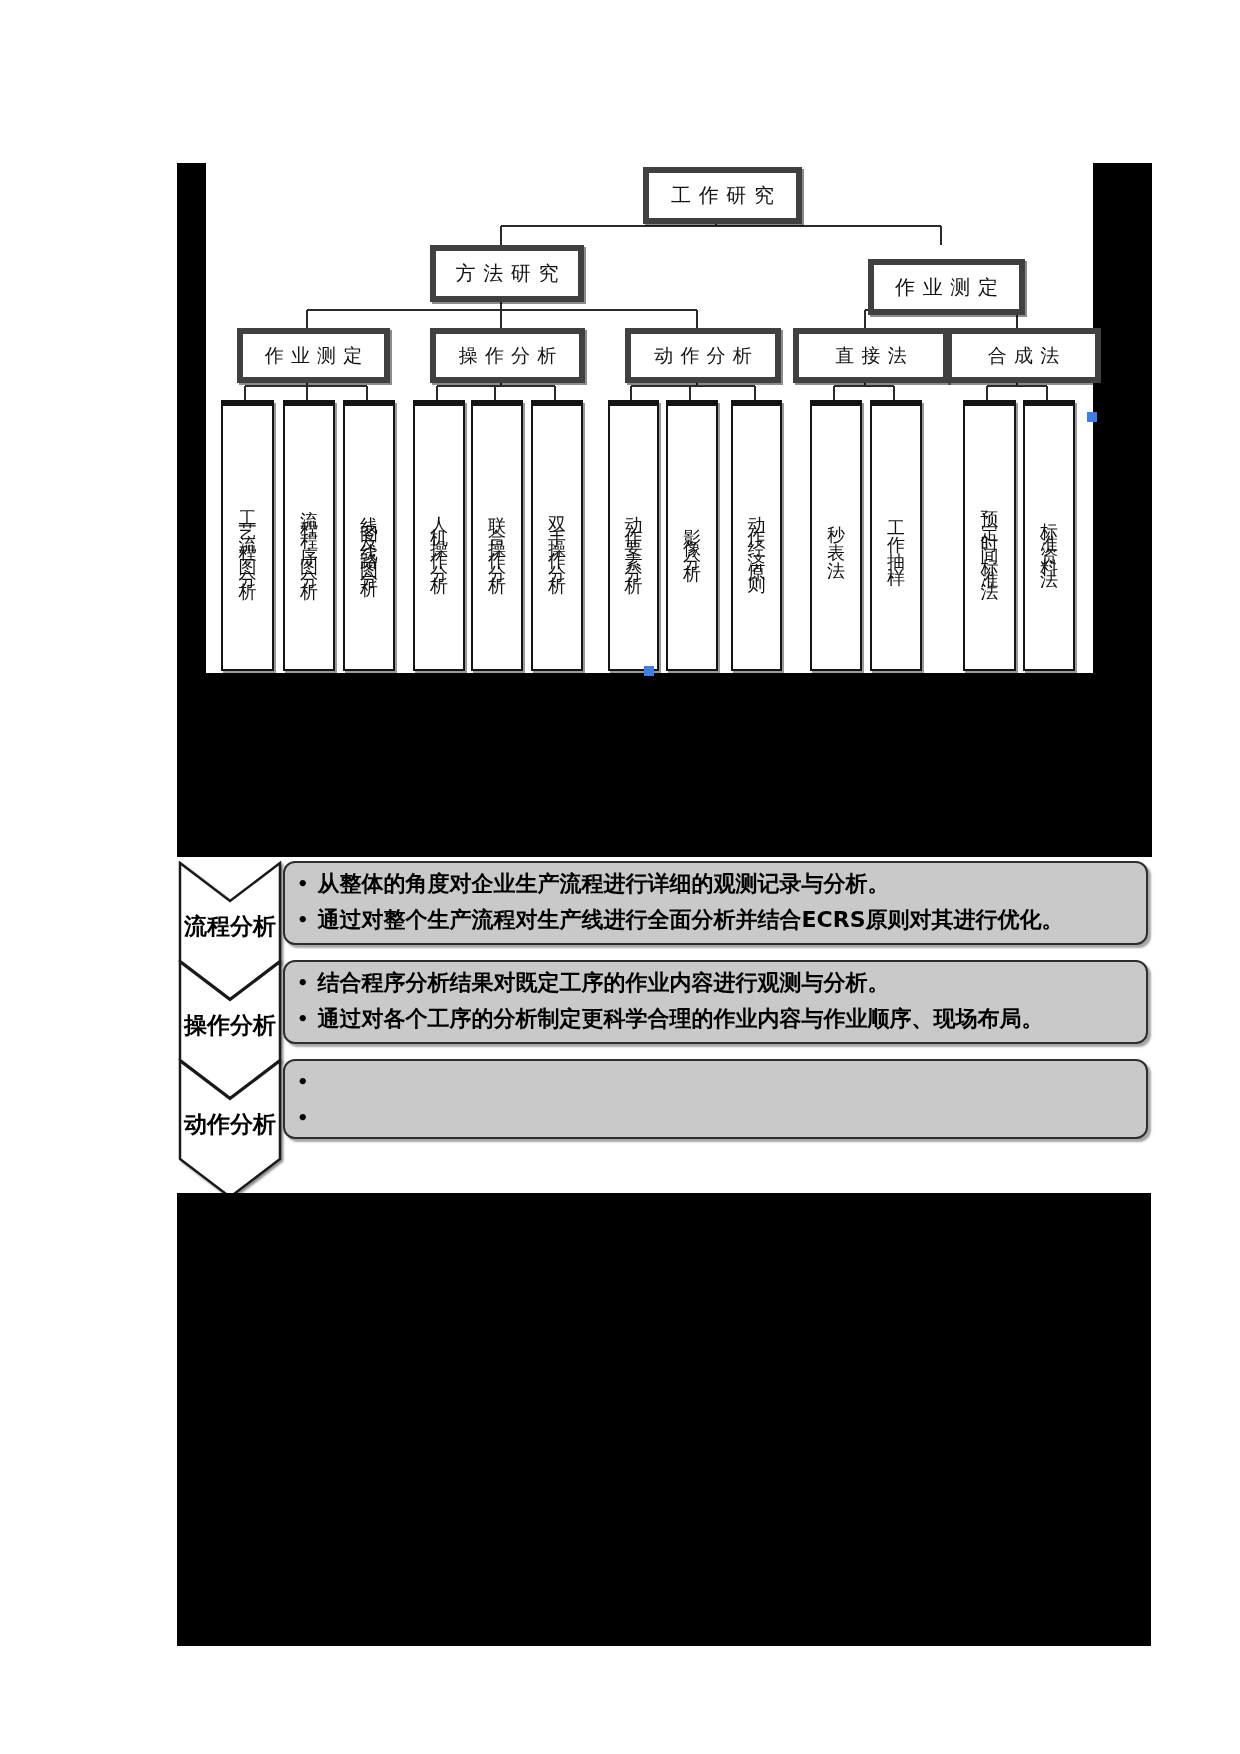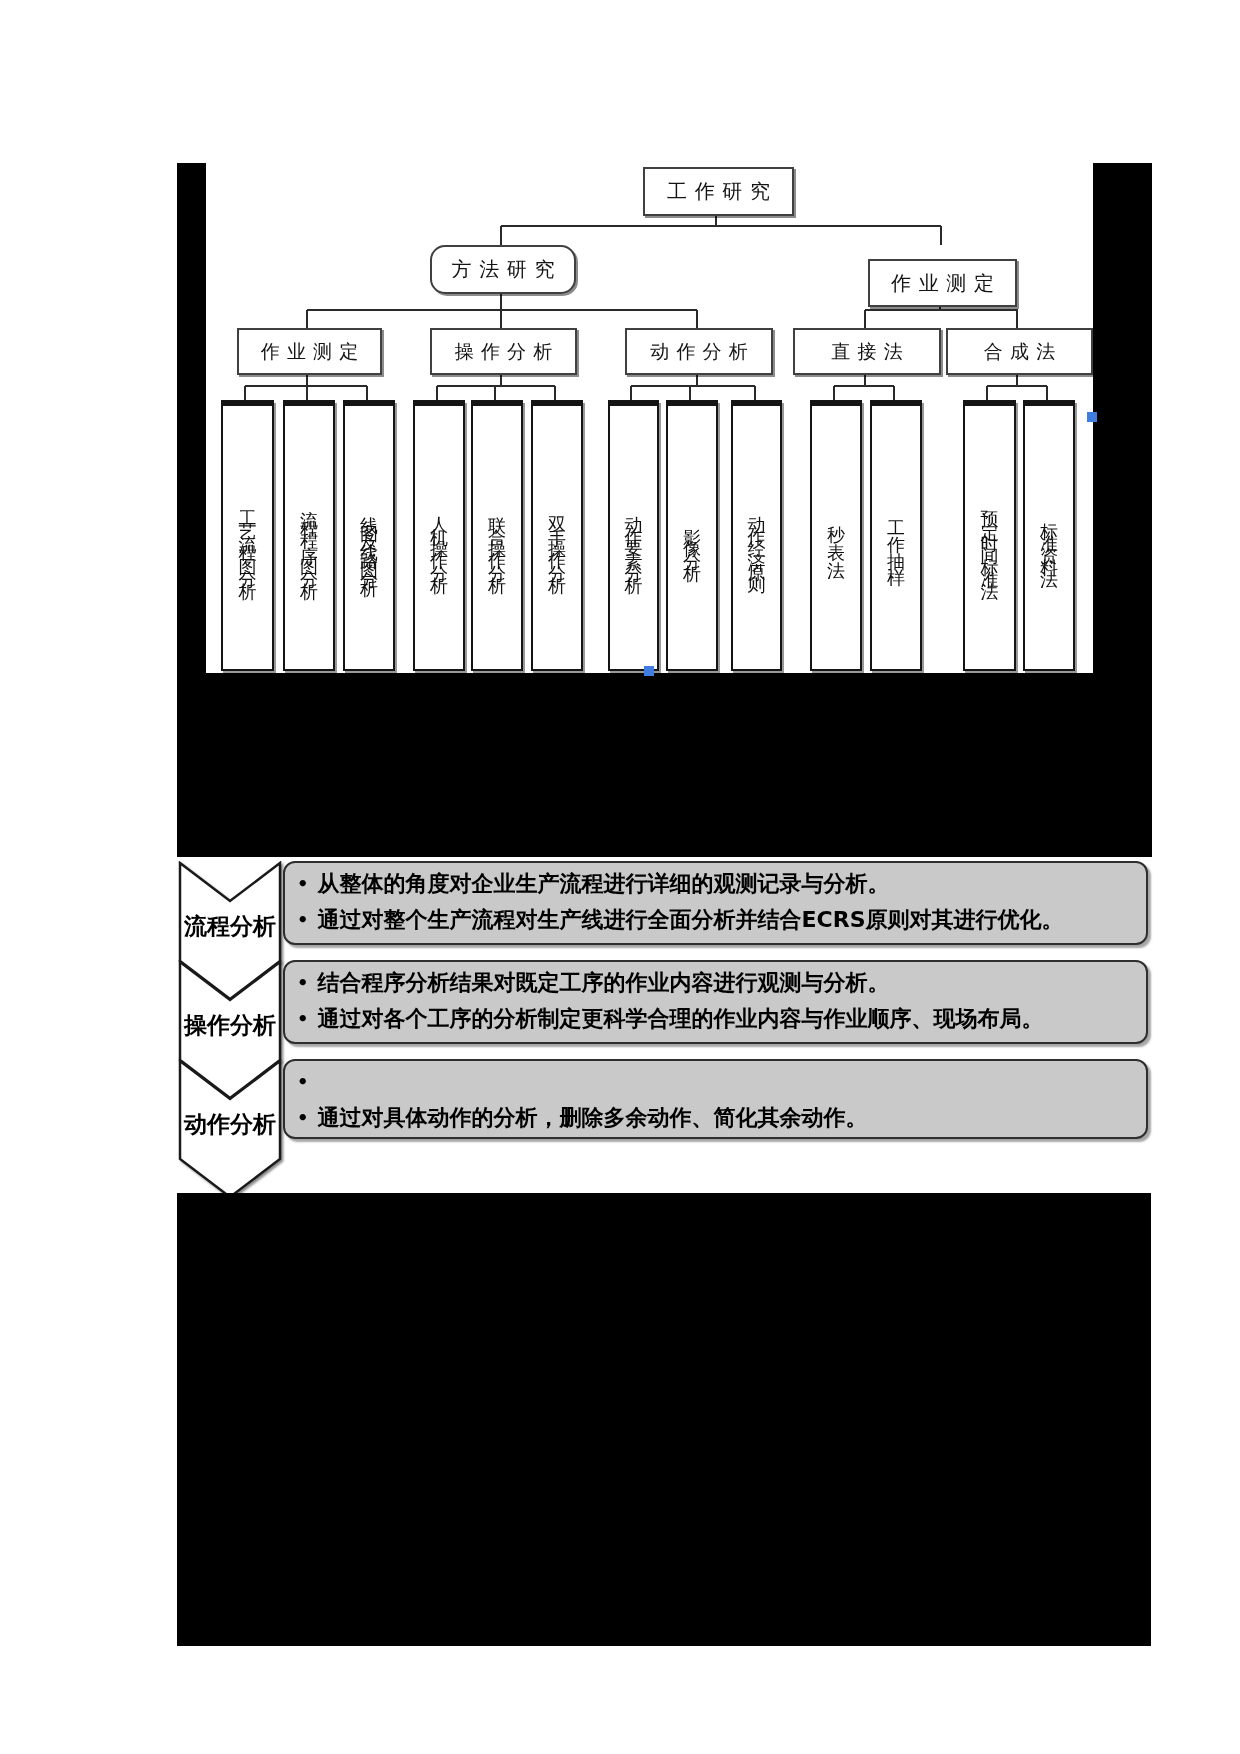--- a/index.html
+++ b/index.html
@@ -3,26 +3,26 @@
 <meta charset="utf-8">
 <style>
   html,body{margin:0;padding:0;background:#fff;}
   .page{position:relative;width:1240px;height:1754px;background:#fff;overflow:hidden;
         font-family:"DejaVu Serif",serif;}
 
   
   .frame-black{position:absolute;left:177px;top:163px;width:975px;height:694px;background:#000;}
   .chart{position:absolute;left:29px;top:0;width:887px;height:510px;background:#fff;}
 
-  .node{position:absolute;background:#fff;border:2px solid #404040;
+  .node{position:absolute;background:#fff;border:6px solid #404040;
         box-shadow:2px 2px 0 rgba(0,0,0,0.45);
         display:flex;align-items:center;justify-content:center;
         font-size:20px;color:#141414;letter-spacing:0.38em;text-indent:0.38em;white-space:nowrap;}
   .lvl1{left:437px;top:4px;width:147px;height:45px;}
-  .lvl2a{left:224px;top:82px;width:142px;height:45px;border-radius:15px;}
+  .lvl2a{left:224px;top:82px;width:142px;height:45px;}
   .lvl2b{left:662px;top:96px;width:145px;height:44px;}
   .lvl3{top:165px;height:43px;font-size:19px;}
 
   .leaf{position:absolute;top:237px;height:263px;background:#fff;
         border:2px solid #141414;border-top-width:6px;
         box-shadow:2px 3px 0 rgba(0,0,0,0.4);
         display:flex;align-items:center;justify-content:center;}
   .vtext{writing-mode:vertical-rl;text-orientation:upright;
          letter-spacing:12px;font-size:18px;color:#111;line-height:1;}
 
@@ -171,19 +171,18 @@
   <svg class="chev-svg" style="top:1059px" viewBox="0 0 106 141">
     <polygon points="3,2 53,40 103,2 103,100 53,138 3,100" fill="#ffffff" stroke="#1a1a1a" stroke-width="2.5"></polygon>
   </svg>
   <div class="chev-label" style="top:1101px">动作分析</div>
   <div class="gray-box" style="top:1059px;height:80px">
     <div class="bullet-line">
         <span class="dot">•</span>
       </div>
     <div class="bullet-line">
         <span class="dot">•</span>
-        <span>通过对具体动作的分析，删除多余动作、简化其余动作。</span>
       </div>
   </div>
 
   <div class="black-bottom"></div>
 
 </div>
 
 </body></html>

